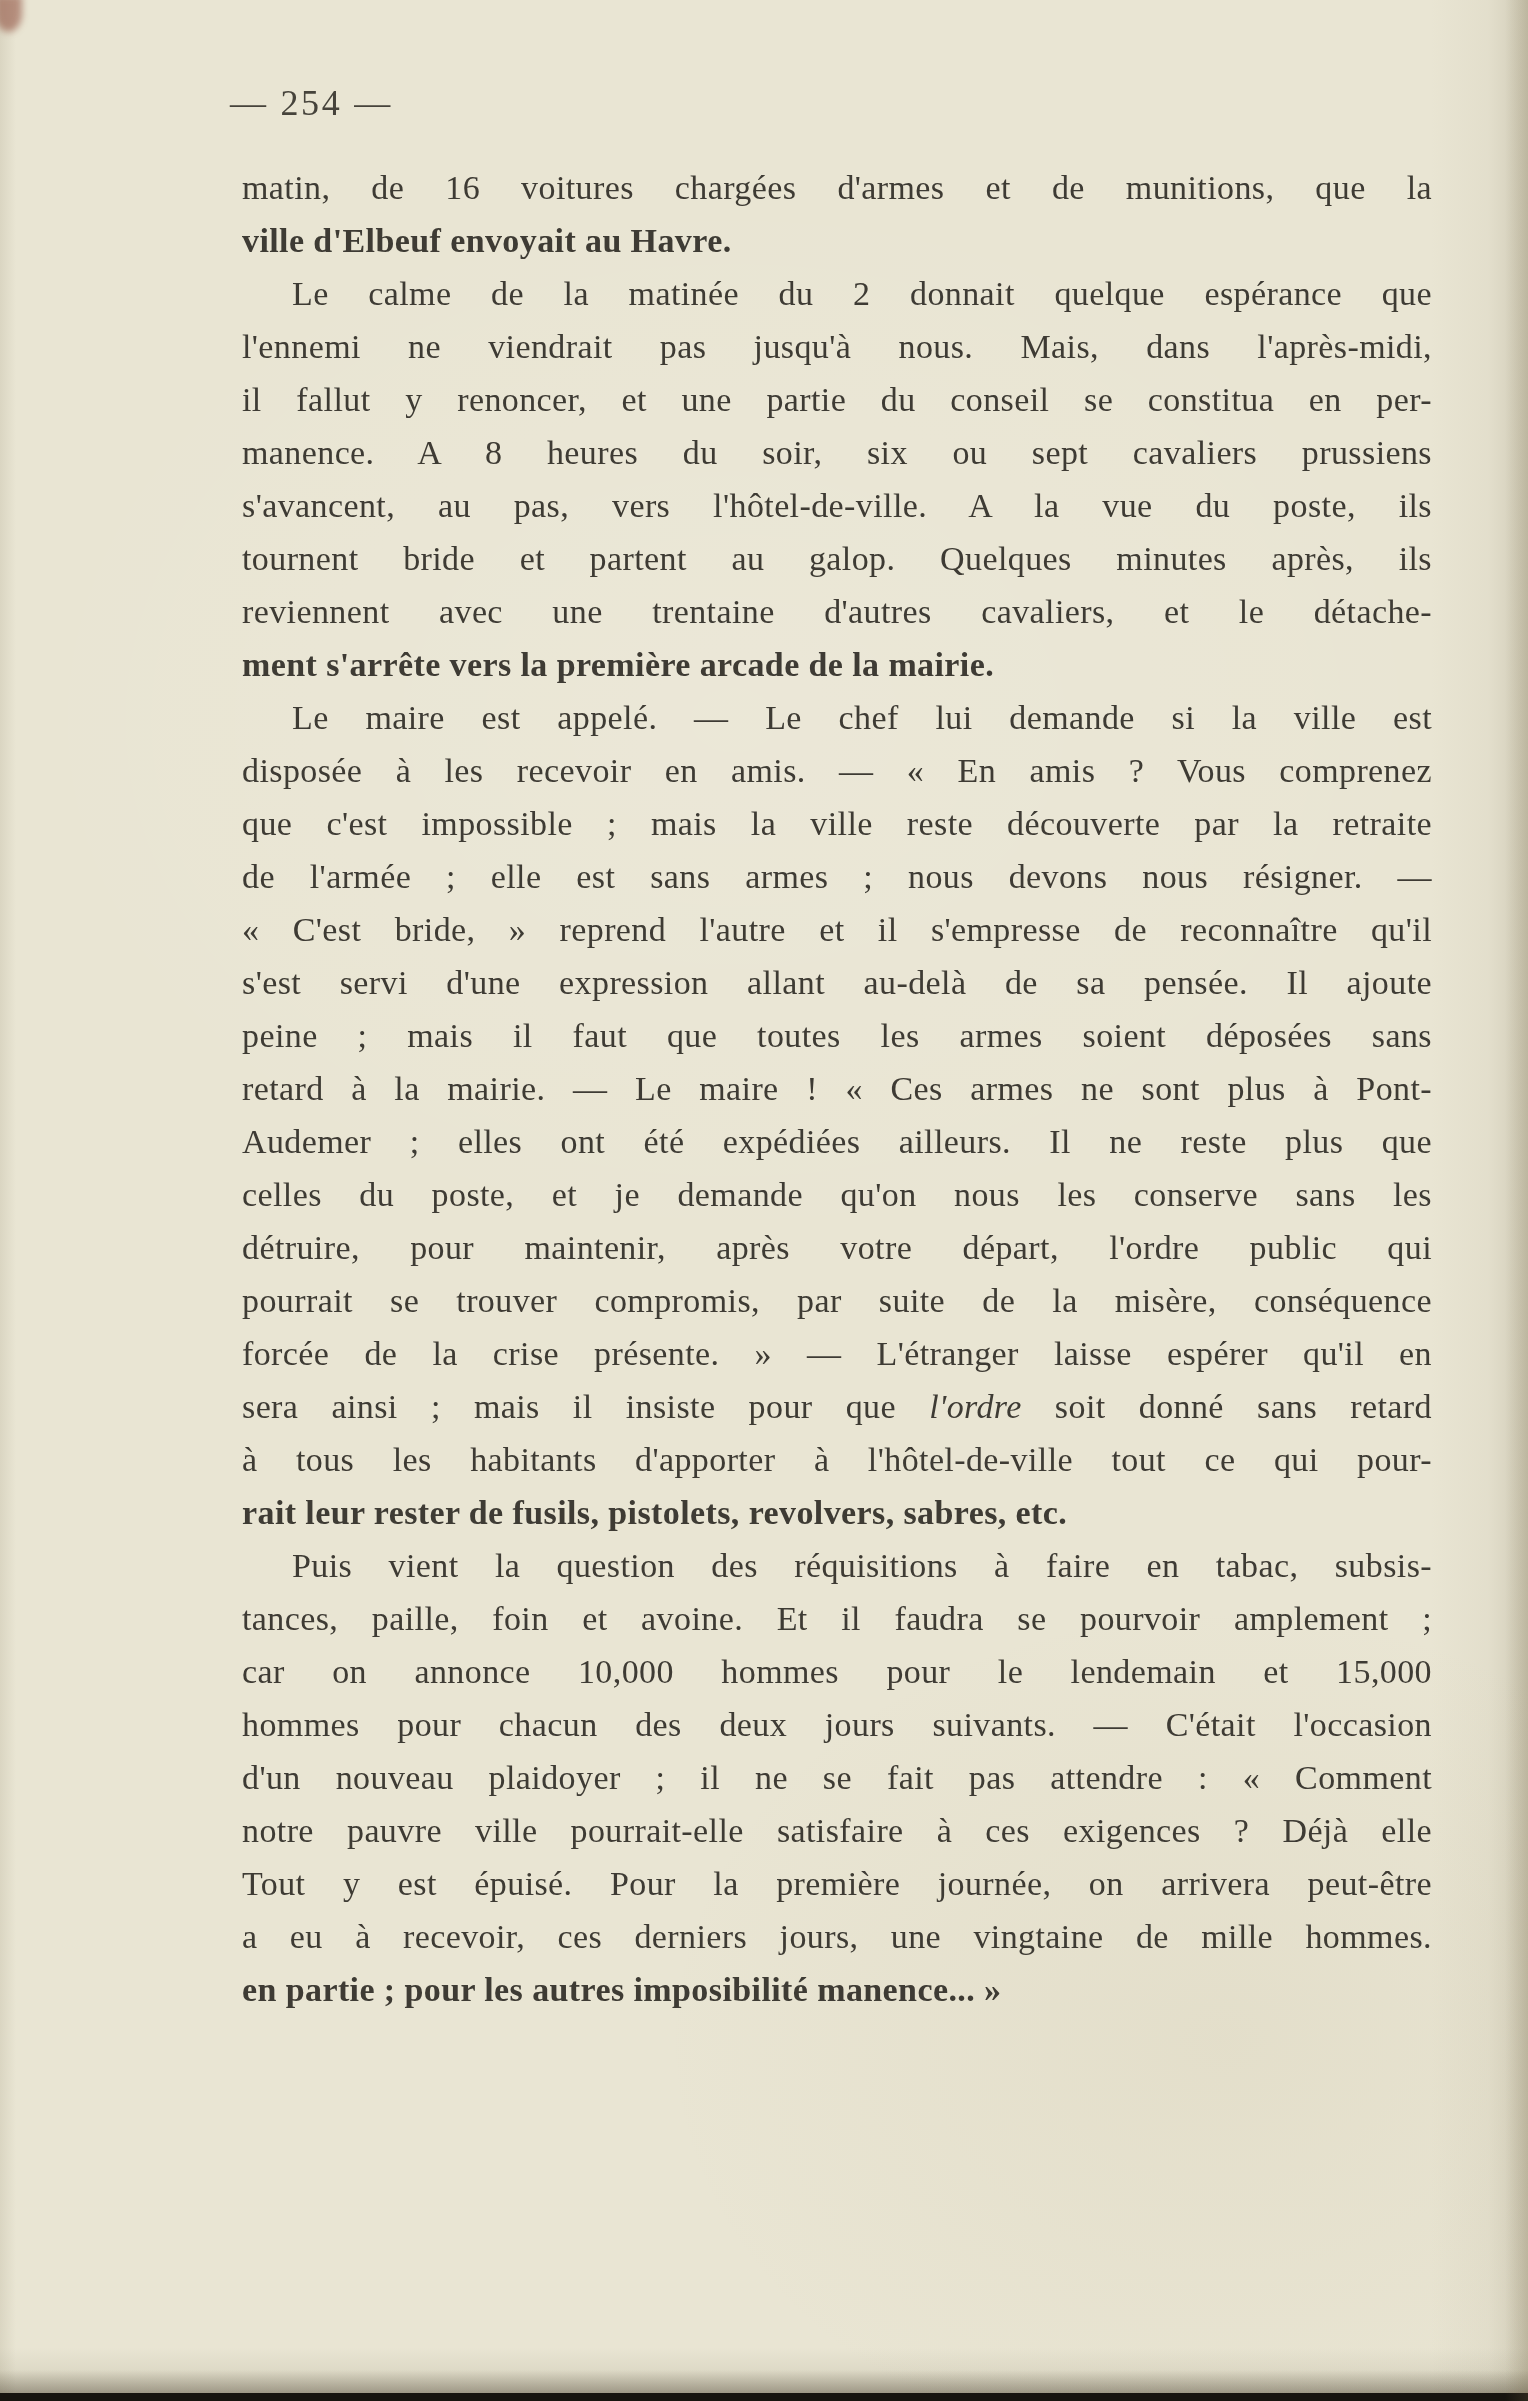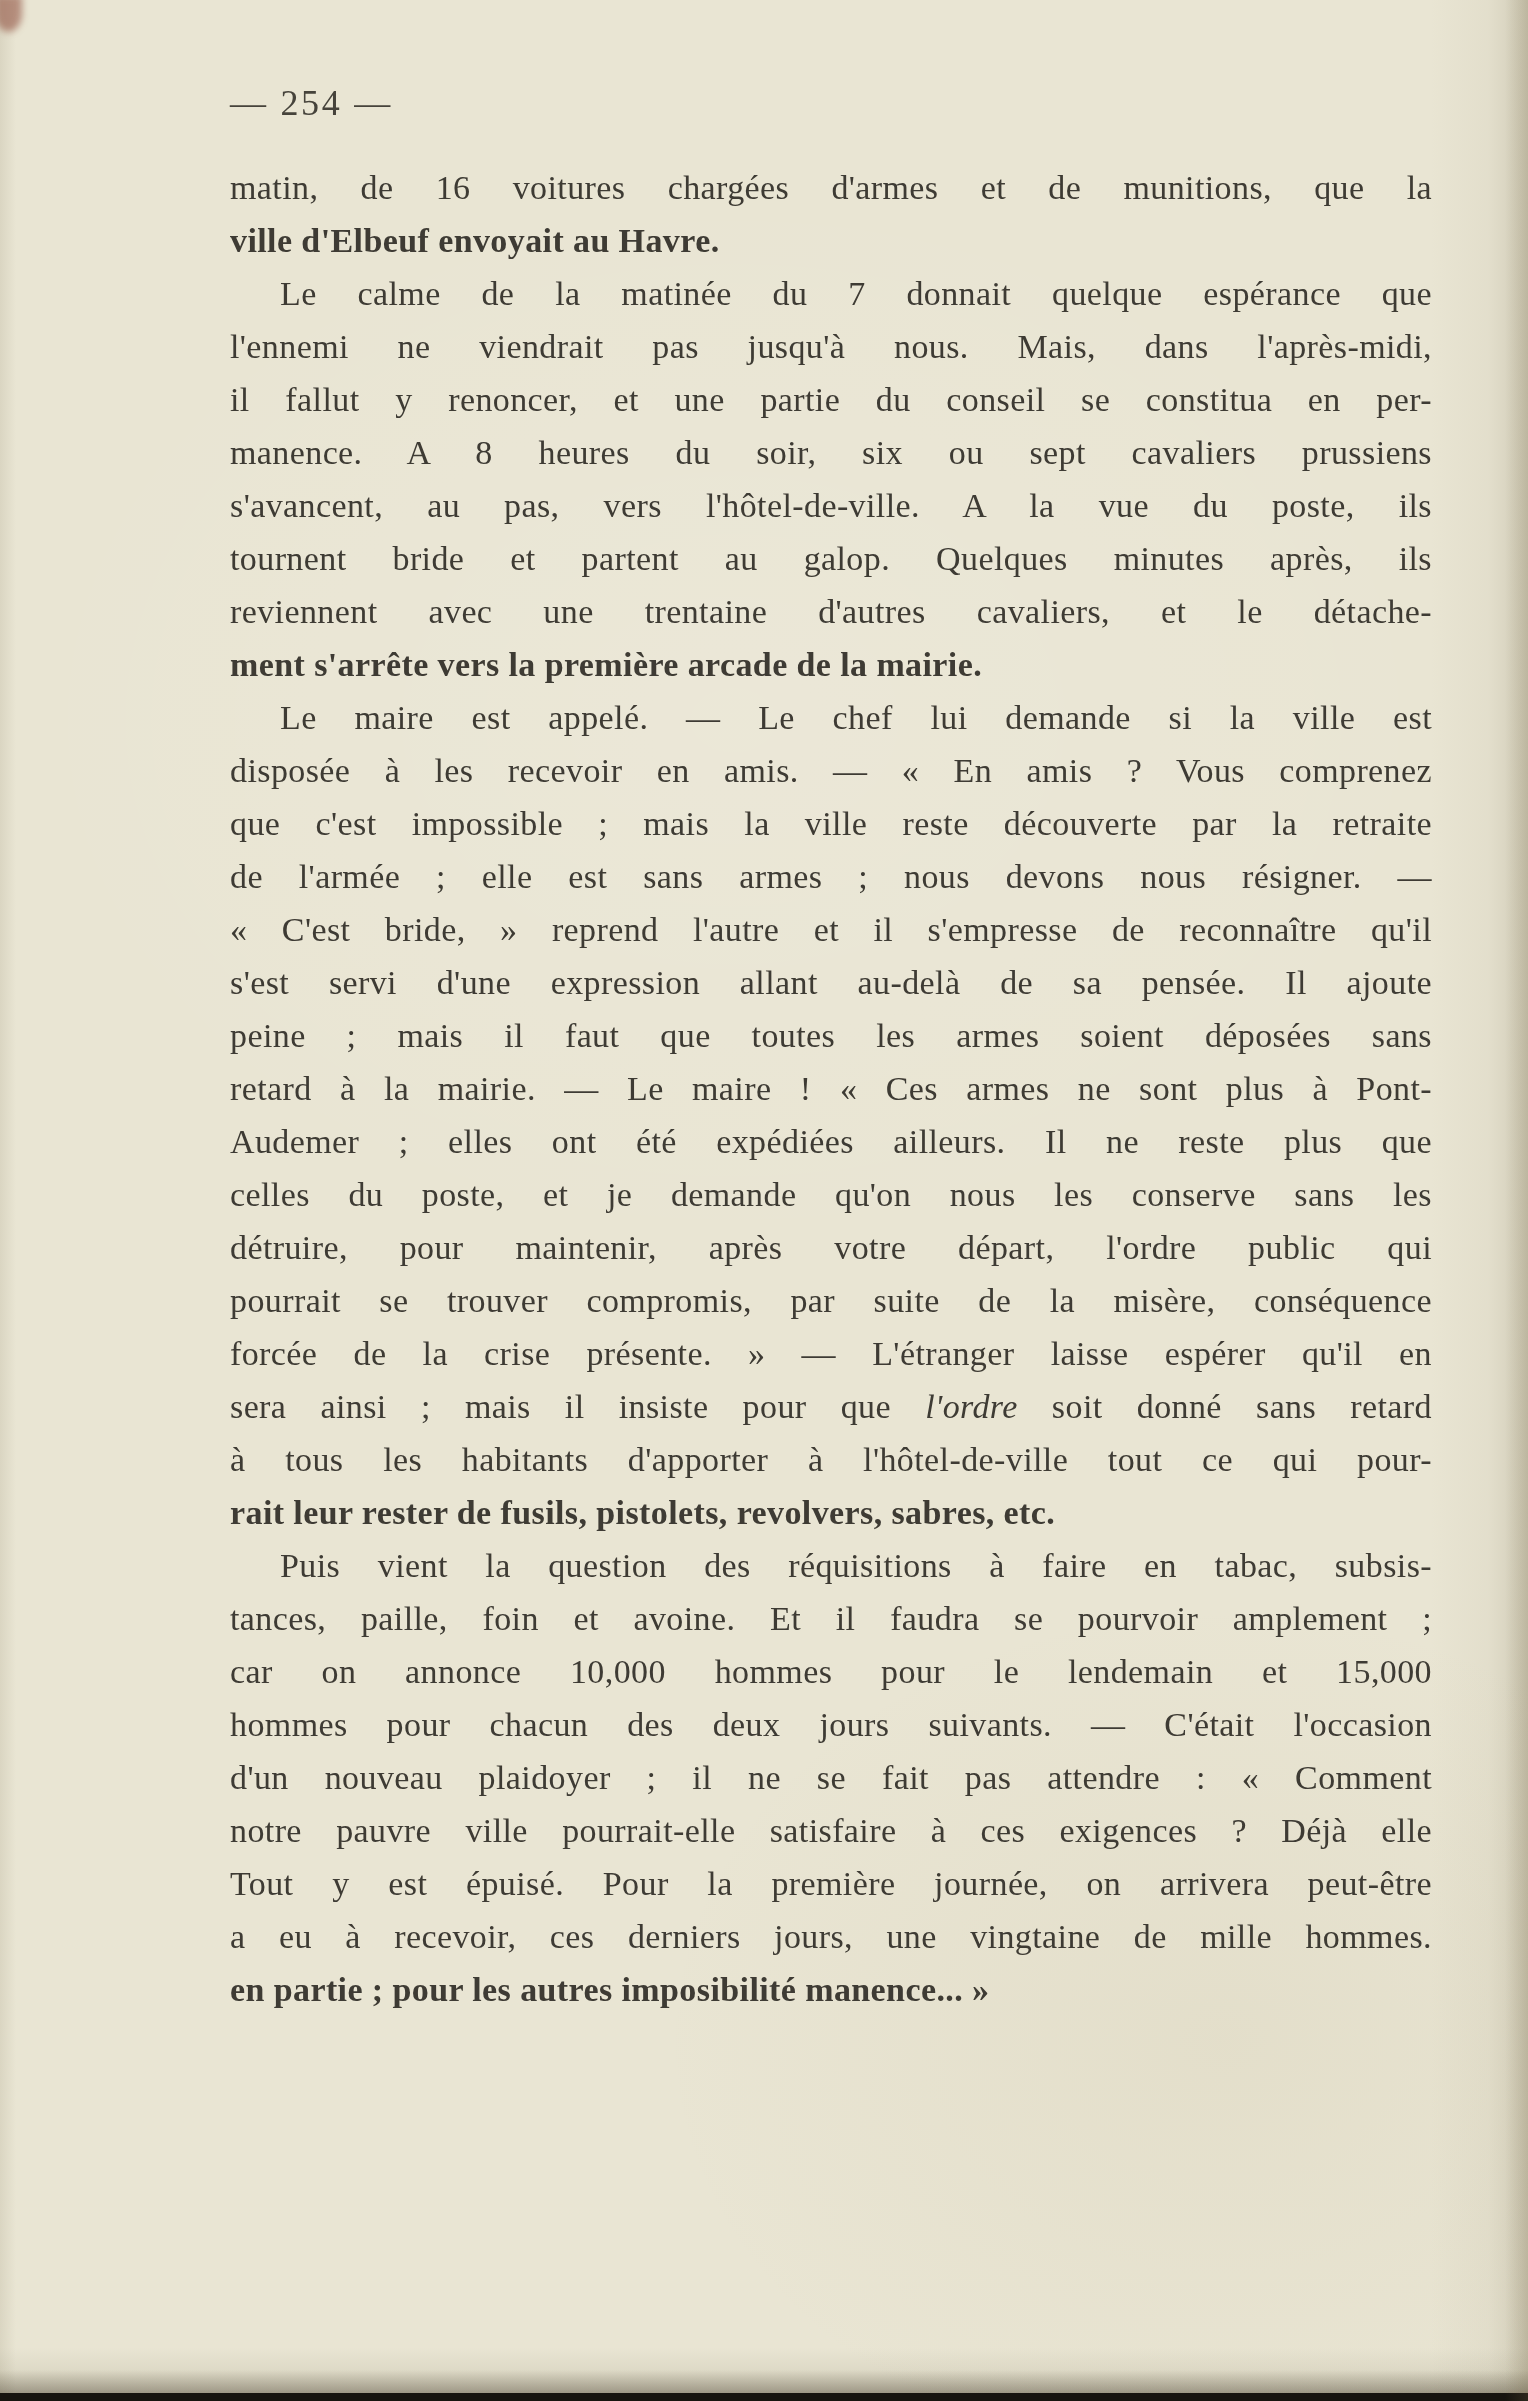--- a/index.html
+++ b/index.html
@@ -42,20 +42,21 @@
     font-size: 34px;
     line-height: 53px;
     color: #3e3b34;
     letter-spacing: 0.4px;
   }
   .line {
     height: 53px;
     overflow: hidden;
     text-align: justify;
     text-align-last: justify;
+    margin-left: 12px;
     -moz-text-align-last: justify;
   }
   .line.last {
     text-align-last: left;
     font-weight: bold;
     -moz-text-align-last: left;
   }
   .line.indent {
     padding-left: 50px;
   }
@@ -100,21 +101,21 @@
 </style>
 </head>
 <body>
 
 <div class="page">
   <div class="page-number">— 254 —</div>
 
   <div class="text-block">
       <div class="line">matin, de 16 voitures chargées d'armes et de munitions, que la</div>
       <div class="line last">ville d'Elbeuf envoyait au Havre.</div>
-      <div class="line indent">Le calme de la matinée du 7 donnait quelque espérance que</div>
+      <div class="line indent">Le calme de la matinée du 2 donnait quelque espérance que</div>
       <div class="line">l'ennemi ne viendrait pas jusqu'à nous. Mais, dans l'après-midi,</div>
       <div class="line">il fallut y renoncer, et une partie du conseil se constitua en per-</div>
       <div class="line">manence. A 8 heures du soir, six ou sept cavaliers prussiens</div>
       <div class="line">s'avancent, au pas, vers l'hôtel-de-ville. A la vue du poste, ils</div>
       <div class="line">tournent bride et partent au galop. Quelques minutes après, ils</div>
       <div class="line">reviennent avec une trentaine d'autres cavaliers, et le détache-</div>
       <div class="line last">ment s'arrête vers la première arcade de la mairie.</div>
       <div class="line indent">Le maire est appelé. — Le chef lui demande si la ville est</div>
       <div class="line">disposée à les recevoir en amis. — « En amis ? Vous comprenez</div>
       <div class="line">que c'est impossible ; mais la ville reste découverte par la retraite</div>

